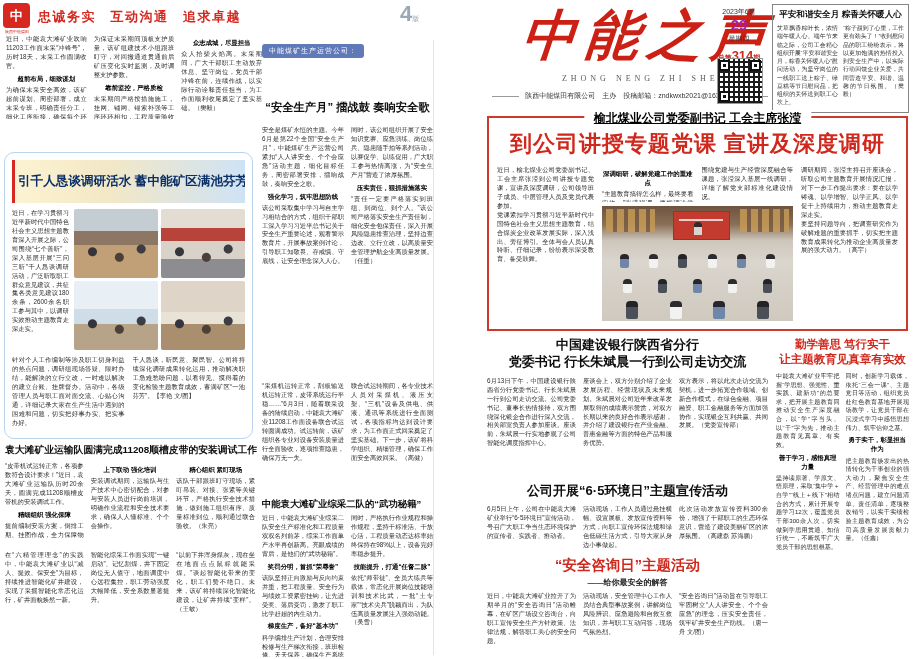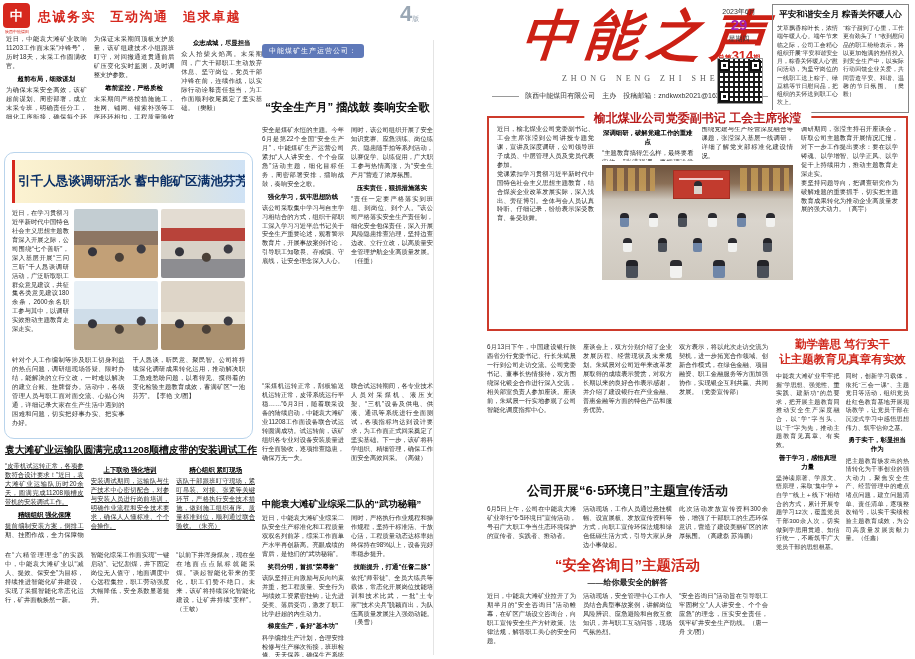--- a/index.html
+++ b/index.html
@@ -35,21 +35,21 @@
   .ph{position:relative;border-radius:2px;overflow:hidden;}
   .ph1{background:linear-gradient(180deg,#c3cdd2 0 32%,#8d7663 32% 52%,#c2a077 52% 100%);}
   .ph1:after,.ph2:after,.ph3:after,.ph4:after{content:"";position:absolute;inset:0;
       background:radial-gradient(circle at 22% 62%,#34343c 0 4px,transparent 5px),
                  radial-gradient(circle at 54% 70%,#4a4038 0 4px,transparent 5px),
                  radial-gradient(circle at 80% 58%,#3c3c44 0 4px,transparent 5px);}
   .ph2{background:linear-gradient(180deg,#e3dcd2 0 28%,#b8433a 28% 46%,#d8d2c8 46% 72%,#8d8d91 72% 100%);}
   .ph3{background:linear-gradient(180deg,#e8f0f6 0 40%,#cfdde9 40% 62%,#b7a488 62% 100%);}
   .ph4{background:linear-gradient(180deg,#ded5c8 0 45%,#e9e3d7 45% 62%,#a98f6e 62% 100%);}
   .b-bottom{display:flex;gap:8px;margin-top:6px;height:96px;}
-  .artC{left:5px;top:444px;width:250px;text-decoration:underline;}
+  .artC{left:5px;top:444px;width:250px;}
   .artC .ttl{font-size:9.8px;white-space:nowrap;}
   .artC .cols{margin-top:5px;height:76px;}
   .artD{left:5px;top:546px;width:250px;}
   .artD .ttl{font-size:15px;}
   .artD .cols{margin-top:5px;height:88px;}
   
   .tagE{left:262px;top:44px;background:#5f79b9;color:#fff;font-size:7px;padding:2px 7px;border-radius:3px;letter-spacing:1px;}
   .ttlE{left:262px;top:100px;width:171px;font-size:11.3px;}
   .colsE{left:262px;top:126px;width:171px;height:212px;}
   .ttlF{left:262px;top:348px;width:171px;font-size:11.5px;line-height:1.25;}
@@ -75,21 +75,21 @@
   .fp:after{content:"";position:absolute;left:2px;top:2px;width:3px;height:3px;background:#111;}
   .fp1{left:1px;top:1px;} .fp2{right:1px;top:1px;} .fp3{left:1px;bottom:1px;}
   
   .boxH{left:772px;top:4px;width:137px;height:109px;border:1px solid #858585;padding:4px 4px;}
   .boxH .ttl{font-size:8.6px;white-space:nowrap;}
   .boxH .cols{gap:5px;margin-top:3px;height:84px;}
   .boxH .bt{font-size:5.9px;line-height:1.4;}
   
   .boxI{left:487px;top:116px;width:421px;height:215px;border:2px solid #cd3a2b;}
   .kicker{position:absolute;top:-8px;left:50%;transform:translateX(-50%);background:#fff;padding:0 10px;
-          font-size:12px;font-weight:bold;color:#b91c1c;white-space:nowrap;}
+          font-size:12px;font-weight:bold;color:#000000;white-space:nowrap;text-decoration:underline;}
   .i-title{margin-top:11px;text-align:center;font-size:22px;font-weight:bold;color:#d0281c;letter-spacing:1px;}
   .i-body{margin:7px 8px 0;display:flex;gap:8px;height:155px;overflow:hidden;}
   .i-col{width:97px;overflow:hidden;}
   .i-mid{flex:1;display:flex;flex-direction:column;gap:4px;}
   .i-midtxt{display:flex;gap:8px;height:36px;overflow:hidden;}
   .i-midtxt>div{flex:1;overflow:hidden;}
   .photo-main{position:relative;flex:1;overflow:hidden;
       background:linear-gradient(180deg,#6e543f 0,#8a6f56 16%,#cdc6bb 30%,#dad5cd 48%,#cfc9bf 100%);}
   .plq{position:absolute;top:3%;height:20%;background:repeating-linear-gradient(90deg,#c49a55 0 7px,#7a5b43 7px 11px);opacity:.85;}
   .plq.l{left:2%;width:26%;} .plq.r{right:2%;width:26%;}
@@ -278,20 +278,21 @@
           <p>艾草飘香粽叶长，浓情端午暖人心。端午节来临之际，公司工会精心组织开展“平安和谐安全月，粽香关怀暖人心”慰问活动，为坚守岗位的一线职工送上粽子、绿豆糕等节日慰问品，把组织的关怀送到职工心坎上。</p>
         </div>
       <div class="col">
           <p>“粽子甜到了心里，工作更有劲头了！”收到慰问品的职工纷纷表示，将以更加饱满的热情投入到安全生产中，以实际行动回馈企业关爱，共同营造平安、和谐、温馨的节日氛围。（樊毅）</p>
         </div>
     </div>
   </div>
 
   <div class="abs boxI">
     <div class="kicker">榆北煤业公司党委副书记 工会主席张滢</div>
+    <h1 class="i-title">到公司讲授专题党课 宣讲及深度调研</h1>
     <div class="i-body bt">
       <div class="i-col">
         <p>近日，榆北煤业公司党委副书记、工会主席张滢到公司讲授专题党课，宣讲及深度调研，公司领导班子成员、中层管理人员及党员代表参加。</p>
         <p>党课紧扣学习贯彻习近平新时代中国特色社会主义思想主题教育，结合煤炭企业改革发展实际，深入浅出、旁征博引。全体与会人员认真聆听、仔细记录，纷纷表示深受教育、备受鼓舞。</p>
       </div>
       <div class="i-mid">
         <div class="i-midtxt">
           <div>
             <h5 class="sh">深调细研，破解党建工作的重难点</h5>
             <p>“主题教育搞得怎么样，最终要看实效。”张滢强调，要把理论学习、调查研究、推动发展、检视整改贯通起来。</p>
@@ -329,20 +330,24 @@
         </div>
       </div>
       <div class="i-col">
         <p>调研期间，张滢主持召开座谈会，听取公司主题教育开展情况汇报，对下一步工作提出要求：要在以学铸魂、以学增智、以学正风、以学促干上持续用力，推动主题教育走深走实。</p>
         <p>要坚持问题导向，把调查研究作为破解难题的重要抓手，切实把主题教育成果转化为推动企业高质量发展的强大动力。（高宇）</p>
       </div>
     </div>
   </div>
 
   <div class="abs artJ">
+    <h2 class="ttl">
+      <span>中国建设银行陕西省分行</span><br>
+      <span>党委书记 行长朱斌晨一行到公司走访交流</span>
+    </h2>
     <div class="cols bt">
       <div class="col">
           <p>6月13日下午，中国建设银行陕西省分行党委书记、行长朱斌晨一行到公司走访交流。公司党委书记、董事长热情接待，双方围绕深化银企合作进行深入交流，相关部室负责人参加座谈。座谈前，朱斌晨一行实地参观了公司智能化调度指挥中心。</p>
         </div>
       <div class="col">
           <p>座谈会上，双方分别介绍了企业发展历程、经营现状及未来规划。朱斌晨对公司近年来改革发展取得的成绩表示赞赏，对双方长期以来的良好合作表示感谢，并介绍了建设银行在产业金融、普惠金融等方面的特色产品和服务优势。</p>
         </div>
       <div class="col">
           <p>双方表示，将以此次走访交流为契机，进一步拓宽合作领域、创新合作模式，在绿色金融、项目融资、职工金融服务等方面加强协作，实现银企互利共赢、共同发展。（党委宣传部）</p>
         </div>

